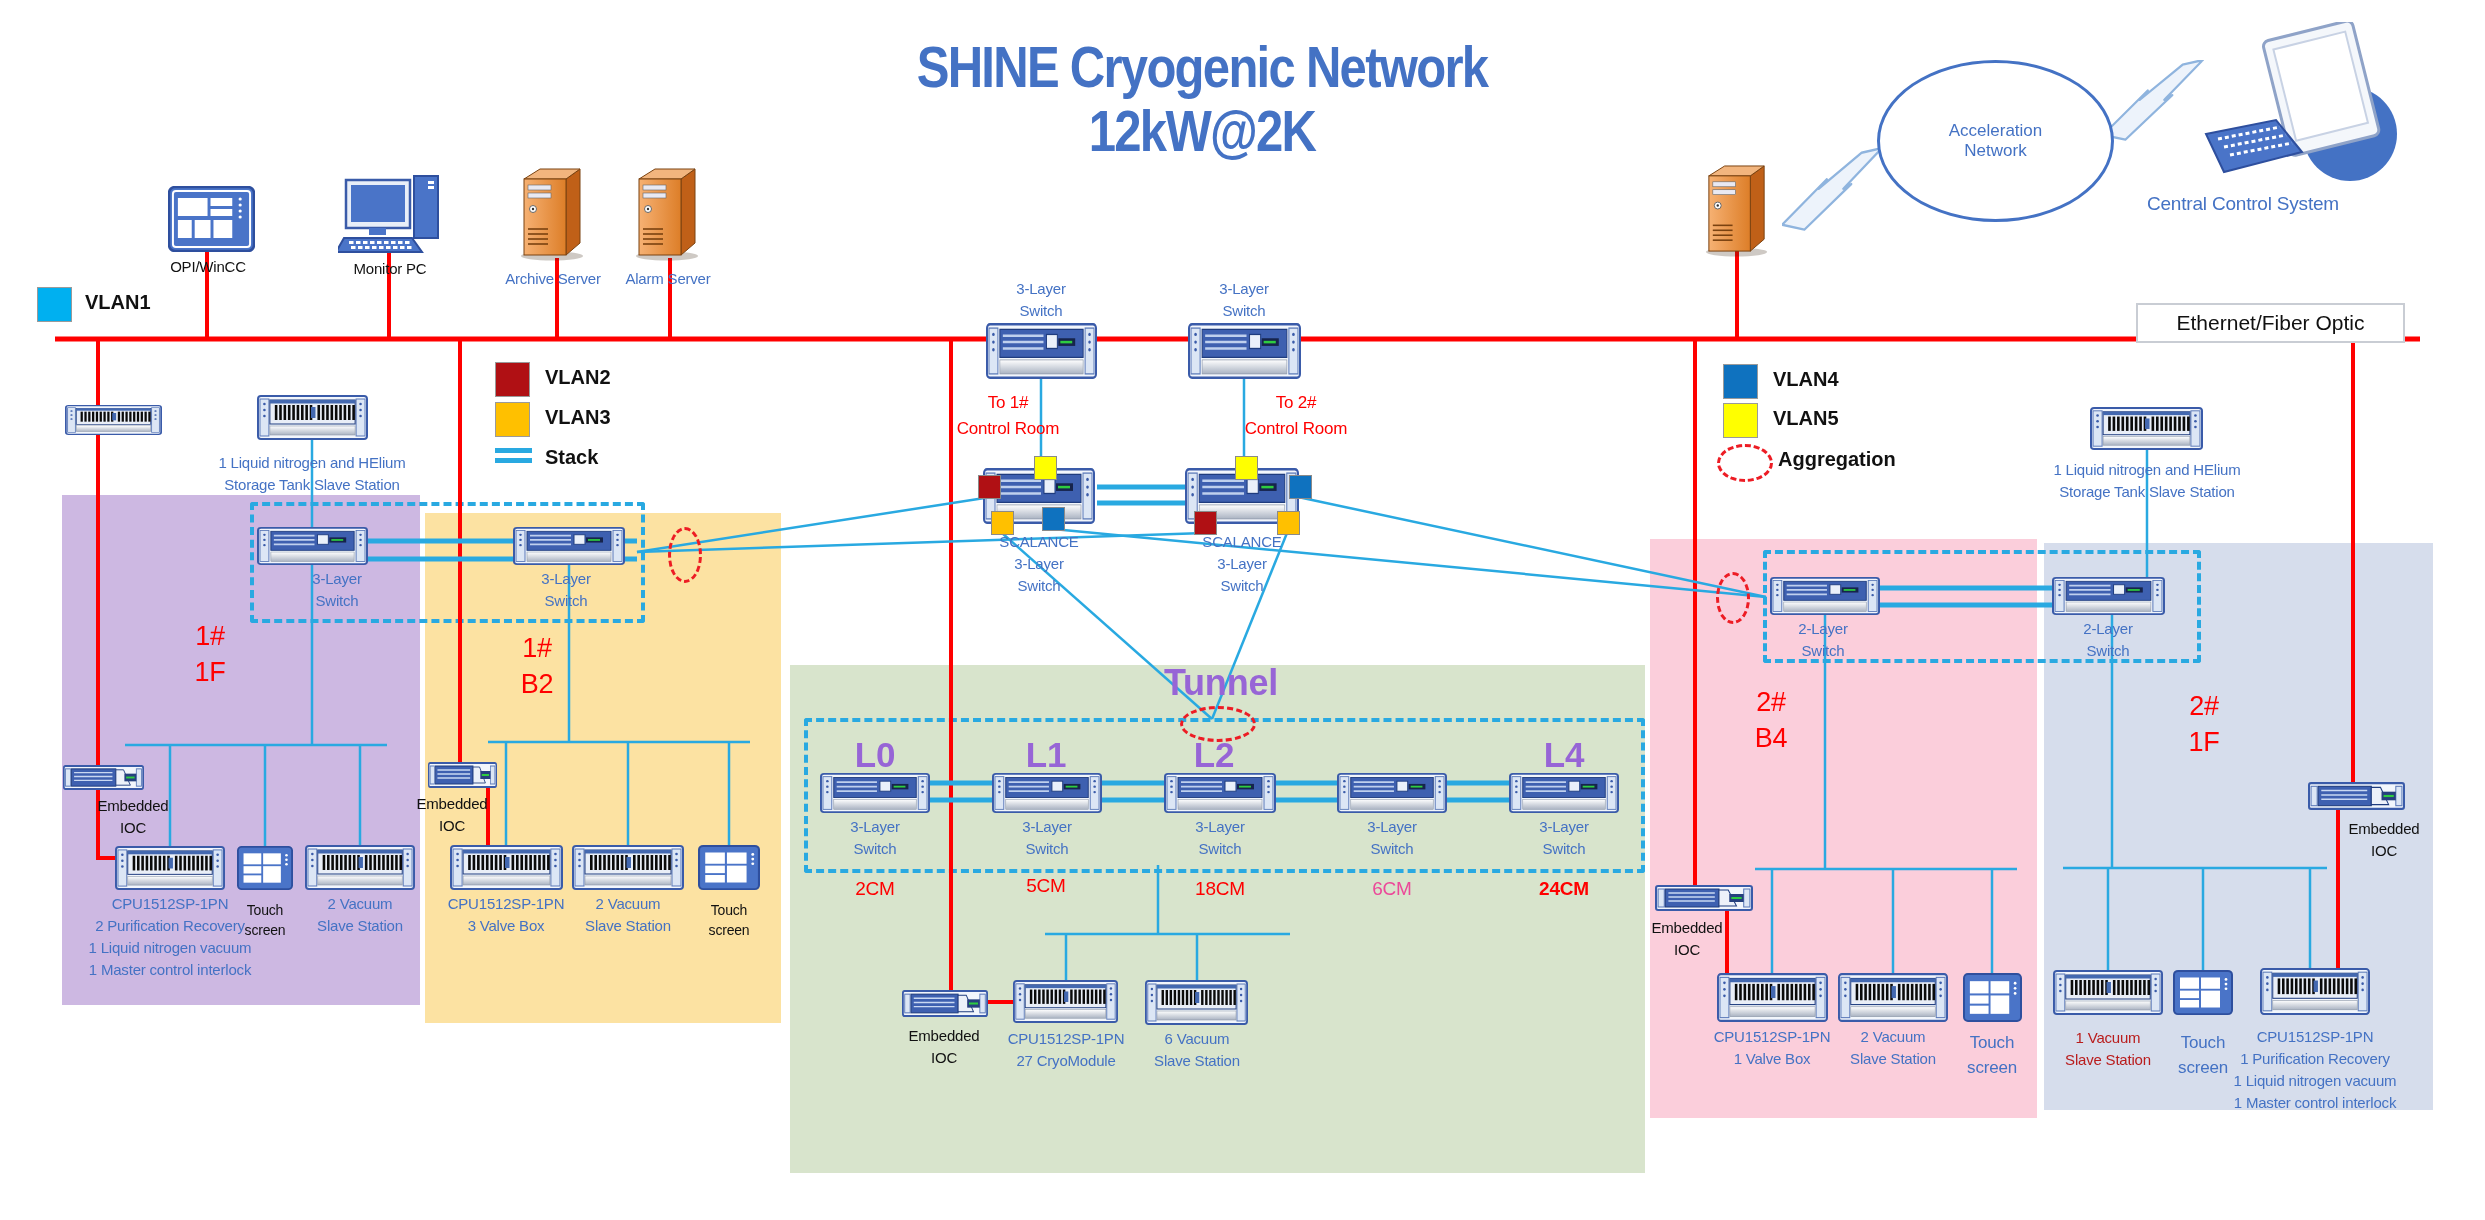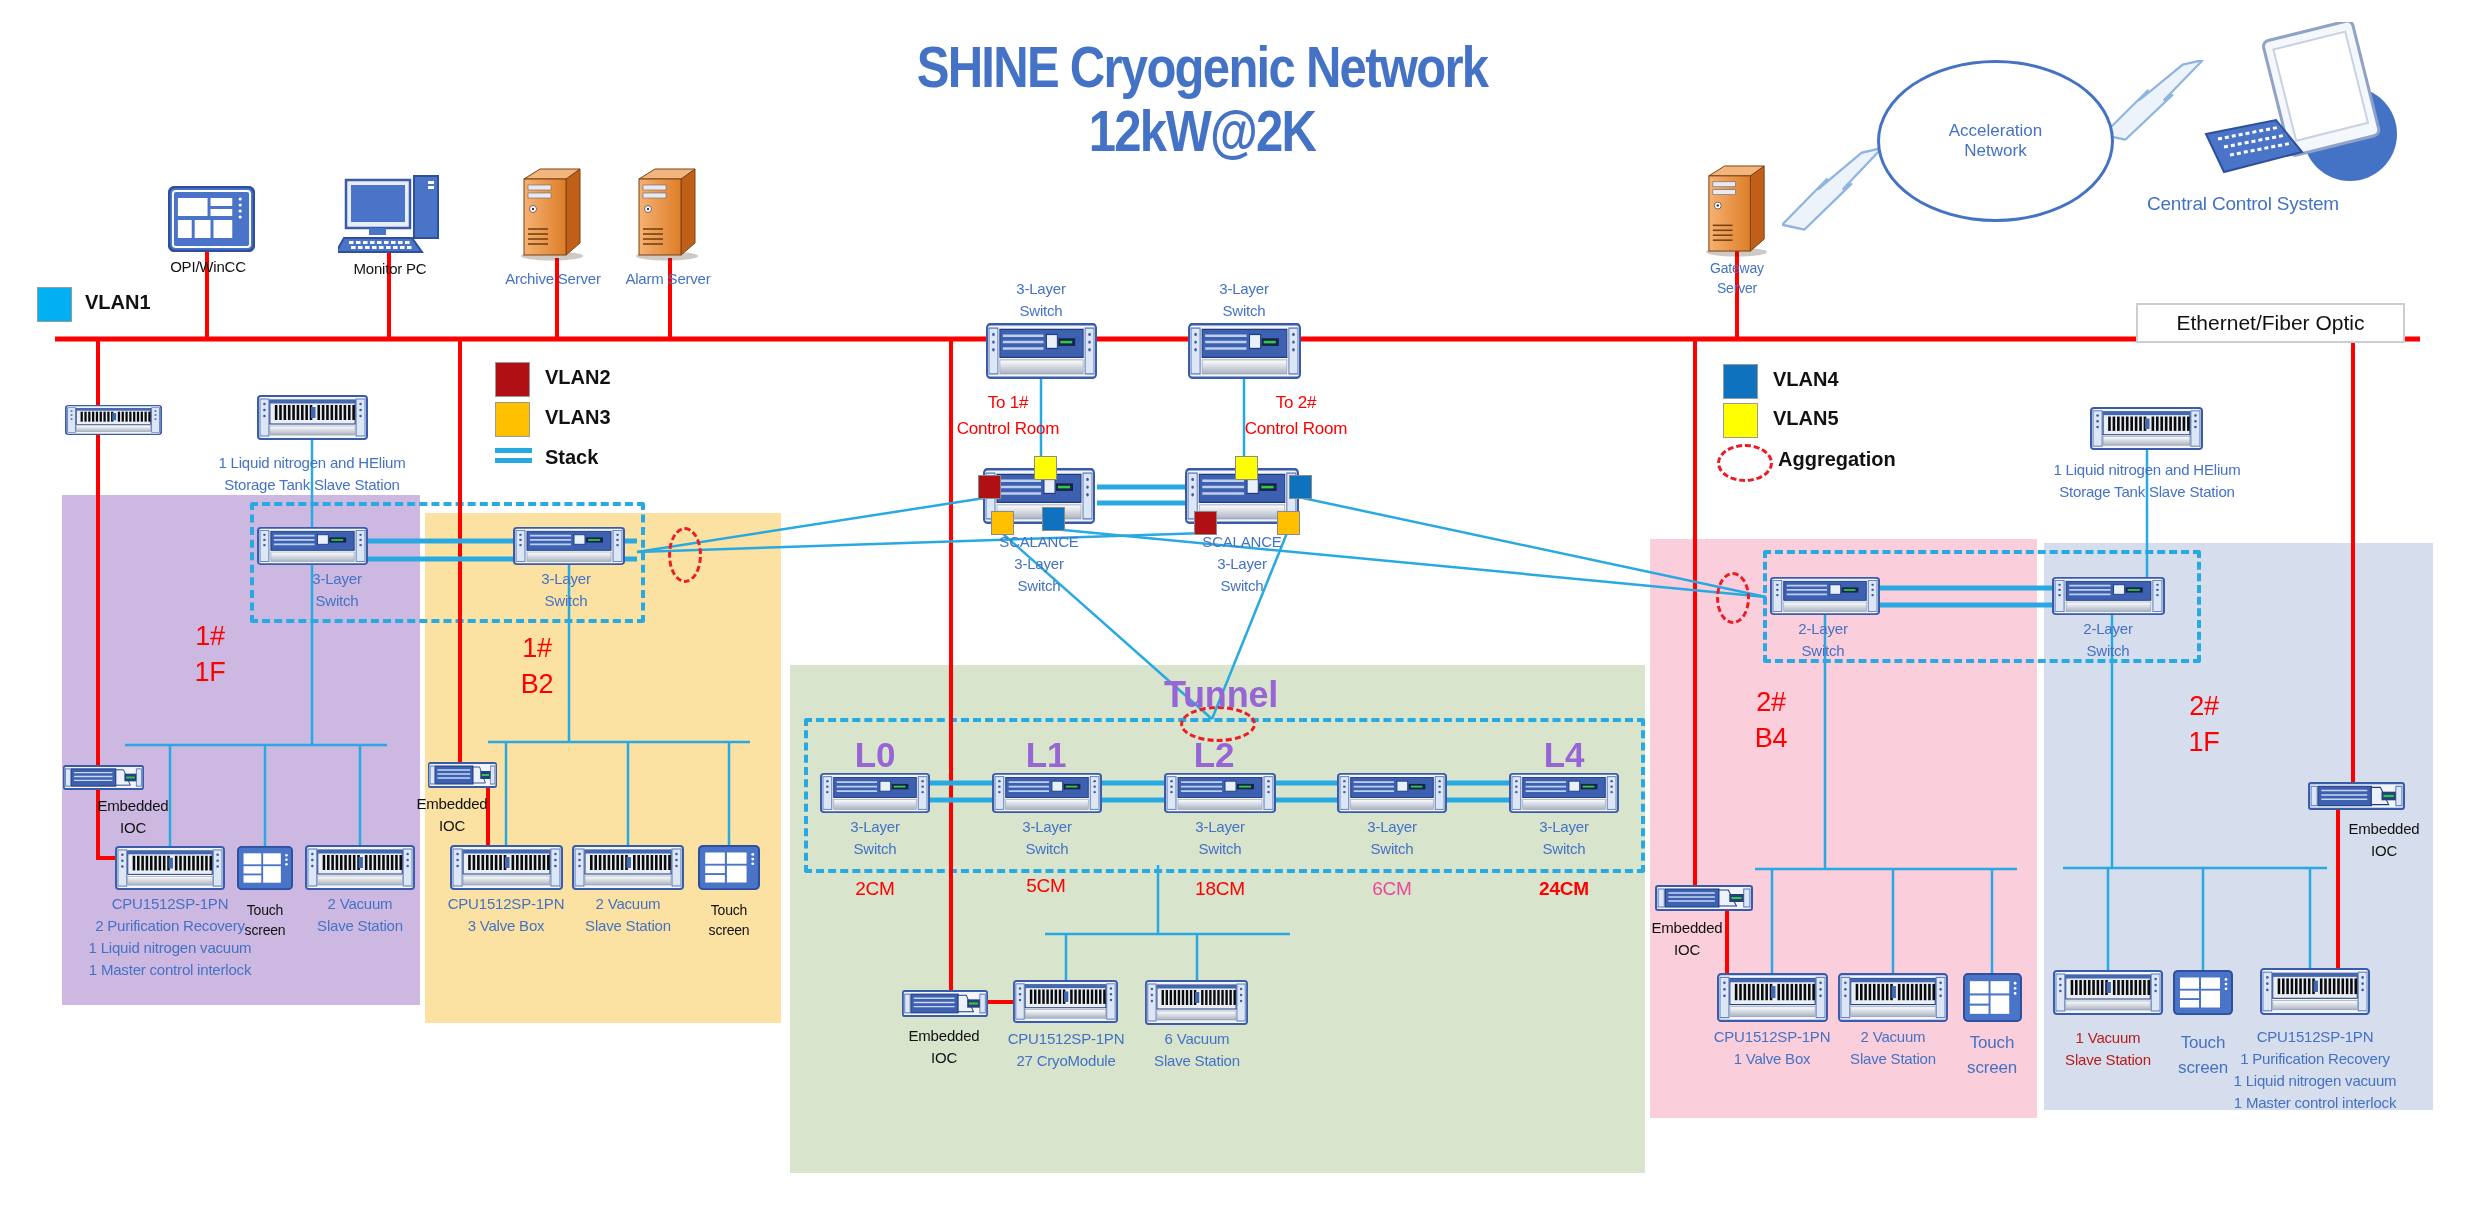--- a/index.html
+++ b/index.html
@@ -208,22 +208,20 @@
   <rect x="14" y="18" width="23" height="5" fill="#e9e9f2" stroke="#666" stroke-width=".6"></rect>
   <rect x="14" y="26" width="23" height="5" fill="#e9e9f2" stroke="#666" stroke-width=".6"></rect>
   <circle cx="19" cy="42" r="3.5" fill="#fff" stroke="#666"></circle>
         <circle cx="19" cy="42" r="1.2" fill="#333"></circle>
   <line x1="14" y1="62" x2="34" y2="62" stroke="#7a4210" stroke-width="1.6"></line>
   <line x1="14" y1="67" x2="34" y2="67" stroke="#7a4210" stroke-width="1.6"></line>
   <line x1="14" y1="72" x2="34" y2="72" stroke="#7a4210" stroke-width="1.6"></line>
   <line x1="14" y1="77" x2="34" y2="77" stroke="#7a4210" stroke-width="1.6"></line>
       </svg>
     </div>
-    <div class="nlabel" style="left: 1537px; top: 258px; width: 400px; font-size: 14px; line-height: 20px; color: rgb(68, 114, 196);">Gateway
-Server</div>
     <div class="node" style="left: 1782px; top: 148px; width: 102px; height: 84px;">
       <svg viewBox="0 0 100 70" preserveAspectRatio="none">
   <polygon points="0,64 44,26 36,34 78,4 98,0 60,34 68,30 22,68" fill="#edf3fb" stroke="#8fb4de" stroke-width="2" stroke-linejoin="round"></polygon>
       </svg>
     </div>
     <div class="node" style="left: 2103px; top: 60px; width: 102px; height: 82px;">
       <svg viewBox="0 0 100 70" preserveAspectRatio="none">
   <polygon points="0,64 44,26 36,34 78,4 98,0 60,34 68,30 22,68" fill="#edf3fb" stroke="#8fb4de" stroke-width="2" stroke-linejoin="round"></polygon>
       </svg>
     </div>
@@ -1188,21 +1186,21 @@
     <div class="legend-label" style="left: 1773px; top: 368px; font-size: 20px;">VLAN4</div>
     <div class="lg-square" style="left: 1723px; top: 403px; width: 33px; height: 33px; background: rgb(255, 255, 0);"></div>
     <div class="legend-label" style="left: 1773px; top: 407px; font-size: 20px;">VLAN5</div>
     <div class="lg-ellipse" style="left: 1717px; top: 444px; width: 50px; height: 32px;"></div>
     <div class="legend-label" style="left: 1778px; top: 448px; font-size: 20px;">Aggregation</div>
     <div class="ftext" style="left: 1993px; top: 192px; width: 500px; font-size: 19px; color: rgb(68, 114, 196); font-weight: normal; line-height: 24px;">Central Control System</div>
     <div class="ftext" style="left: 758px; top: 390px; width: 500px; font-size: 17px; color: rgb(255, 0, 0); font-weight: normal; line-height: 26px;">To 1#
 Control Room</div>
     <div class="ftext" style="left: 1046px; top: 390px; width: 500px; font-size: 17px; color: rgb(255, 0, 0); font-weight: normal; line-height: 26px;">To 2#
 Control Room</div>
-    <div class="ftext" style="left: 971px; top: 660px; width: 500px; font-size: 36px; color: rgb(151, 101, 214); font-weight: bold; line-height: 45px; margin-top: 12px;">Tunnel</div>
+    <div class="ftext" style="left: 971px; top: 660px; width: 500px; font-size: 36px; color: rgb(151, 101, 214); font-weight: bold; line-height: 45px;">Tunnel</div>
     <div class="ftext" style="left: 625px; top: 733px; width: 500px; font-size: 35px; color: rgb(151, 101, 214); font-weight: bold; line-height: 44px;">L0</div>
     <div class="ftext" style="left: 796px; top: 733px; width: 500px; font-size: 35px; color: rgb(151, 101, 214); font-weight: bold; line-height: 44px;">L1</div>
     <div class="ftext" style="left: 964px; top: 733px; width: 500px; font-size: 35px; color: rgb(151, 101, 214); font-weight: bold; line-height: 44px;">L2</div>
     <div class="ftext" style="left: 1314px; top: 733px; width: 500px; font-size: 35px; color: rgb(151, 101, 214); font-weight: bold; line-height: 44px;">L4</div>
     <div class="ftext" style="left: 625px; top: 877px; width: 500px; font-size: 19px; color: rgb(255, 0, 0); font-weight: normal; line-height: 24px;">2CM</div>
     <div class="ftext" style="left: 796px; top: 874px; width: 500px; font-size: 19px; color: rgb(255, 0, 0); font-weight: normal; line-height: 24px;">5CM</div>
     <div class="ftext" style="left: 970px; top: 877px; width: 500px; font-size: 19px; color: rgb(255, 0, 0); font-weight: normal; line-height: 24px;">18CM</div>
     <div class="ftext" style="left: 1142px; top: 877px; width: 500px; font-size: 19px; color: #ec4899; font-weight: normal; line-height: 24px;">6CM</div>
     <div class="ftext" style="left: 1314px; top: 877px; width: 500px; font-size: 19px; color: rgb(255, 0, 0); font-weight: bold; line-height: 24px;">24CM</div>
     <div class="ftext" style="left: -40px; top: 618px; width: 500px; font-size: 27px; color: rgb(255, 0, 0); font-weight: normal; line-height: 36px;">1#

